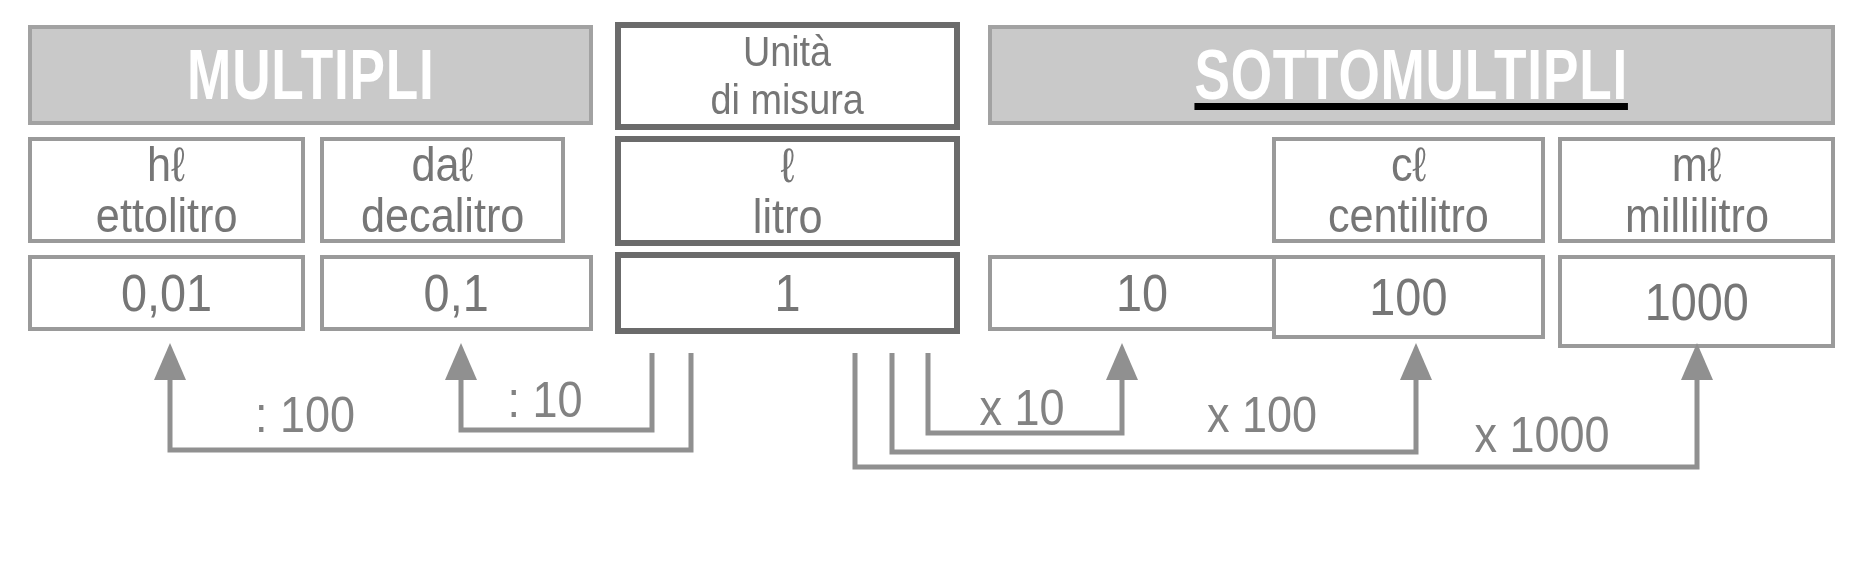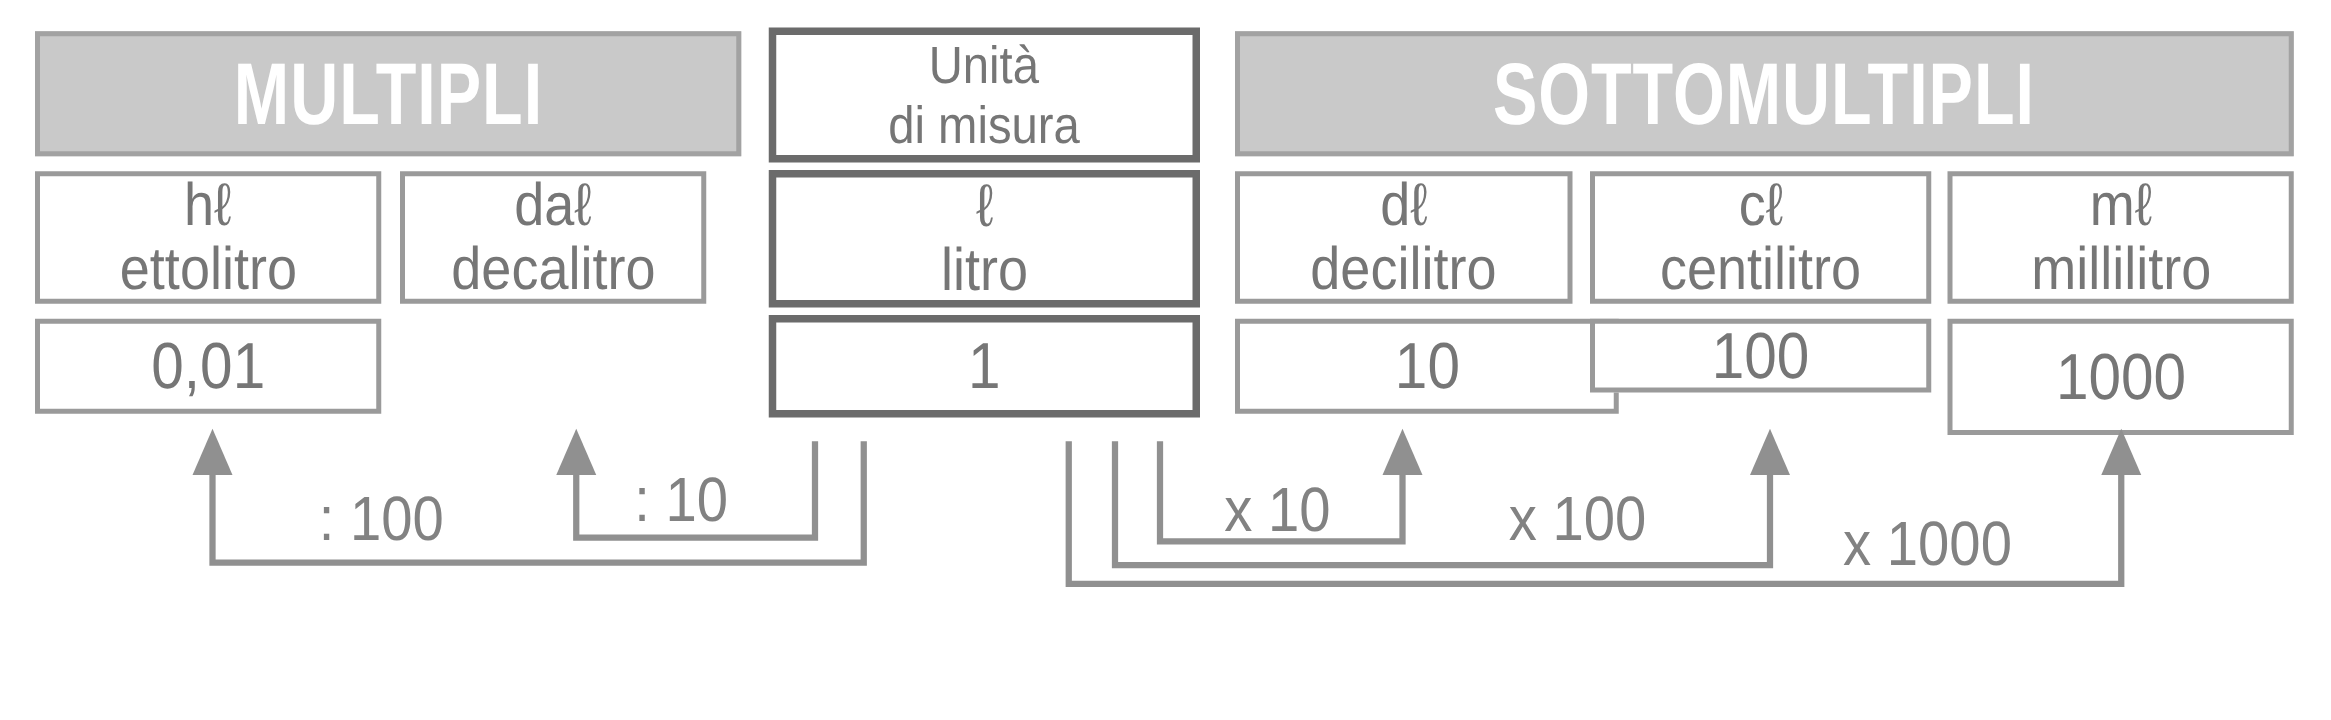--- a/index.html
+++ b/index.html
@@ -92,68 +92,67 @@
 
   <div class="box header-fill" style="left:28px; top:25px; width:565px; height:100px;">
     <span class="hdr-text">MULTIPLI</span>
   </div>
 
   <div class="box thick" style="left:615px; top:22px; width:345px; height:108px;">
     <span class="unita-line">Unità</span>
     <span class="unita-line">di misura</span>
   </div>
 
-  <div class="box header-fill" style="left:988px; top:25px; width:847px; height:100px;">
+  <div class="box header-fill" style="left:988px; top:25px; width:847px; height:100px;text-decoration:underline;">
     <span class="hdr-text">SOTTOMULTIPLI</span>
   </div>
 
   <div class="box" style="left:28px; top:137px; width:277px; height:106px;">
     <span class="unit-sym">hℓ</span>
     <span class="unit-name">ettolitro</span>
   </div>
 
   <div class="box" style="left:320px; top:137px; width:245px; height:106px;">
     <span class="unit-sym">daℓ</span>
     <span class="unit-name">decalitro</span>
   </div>
 
   <div class="box thick" style="left:615px; top:136px; width:345px; height:110px;">
     <span class="unit-sym">ℓ</span>
     <span class="unit-name">litro</span>
   </div>
 
-  <div class="box" style="left:988px; top:137px; width:270px; height:106px;">
-    <span class="unit-sym">dℓ</span>
-    <span class="unit-name">decilitro</span>
-  </div>
 
   <div class="box" style="left:1558px; top:137px; width:277px; height:106px;">
     <span class="unit-sym">mℓ</span>
     <span class="unit-name">millilitro</span>
   </div>
 
   <div class="box" style="left:1272px; top:137px; width:273px; height:106px;">
     <span class="unit-sym">cℓ</span>
     <span class="unit-name">centilitro</span>
   </div>
 
   <div class="box" style="left:28px; top:255px; width:277px; height:76px;">
     <span class="val-text">0,01</span>
   </div>
 
+  <div class="box" style="left:320px; top:255px; width:273px; height:76px;">
+    <span class="val-text">0,1</span>
+  </div>
 
   <div class="box thick" style="left:615px; top:252px; width:345px; height:82px;">
     <span class="val-text">1</span>
   </div>
 
   <div class="box" style="left:988px; top:255px; width:307px; height:76px;">
     <span class="val-text">10</span>
   </div>
 
-  <div class="box" style="left:1272px; top:255px; width:273px; height:59px;">
+  <div class="box" style="left:1272px; top:255px; width:273px; height:84px;">
     <span class="val-text">100</span>
   </div>
 
   <div class="box" style="left:1558px; top:255px; width:277px; height:93px;">
     <span class="val-text">1000</span>
   </div>
 
   <svg class="arrows-svg" width="1865" height="576" viewBox="0 0 1865 576">
     <g fill="none" stroke="#909090" stroke-width="5">
 

